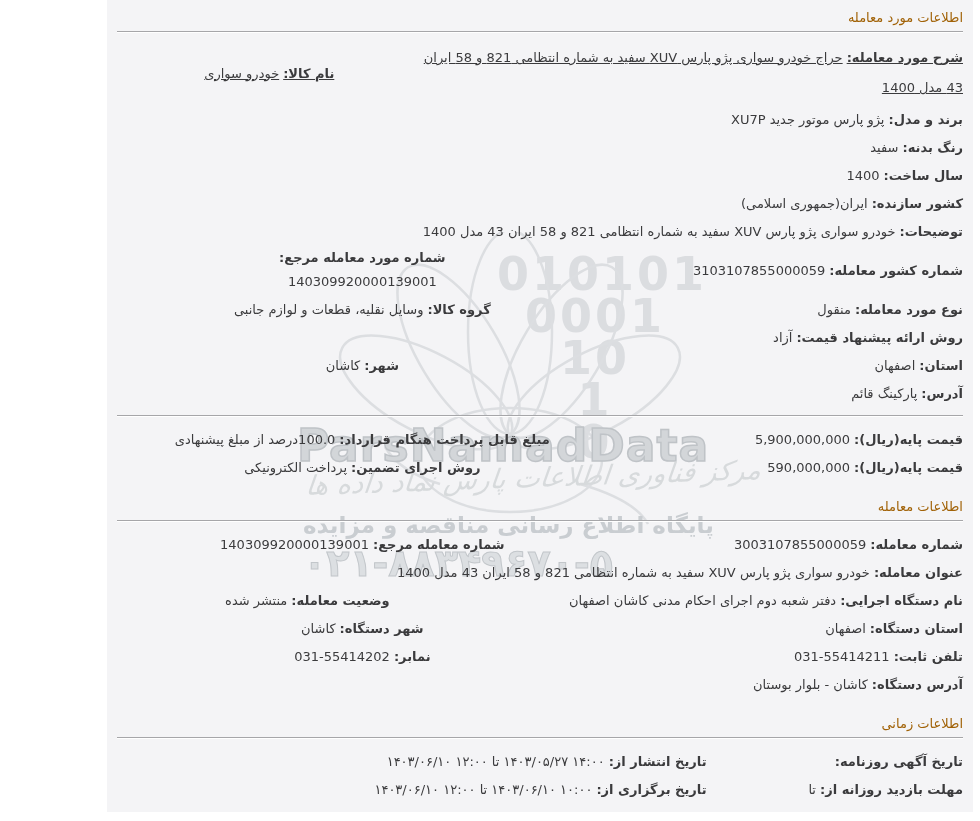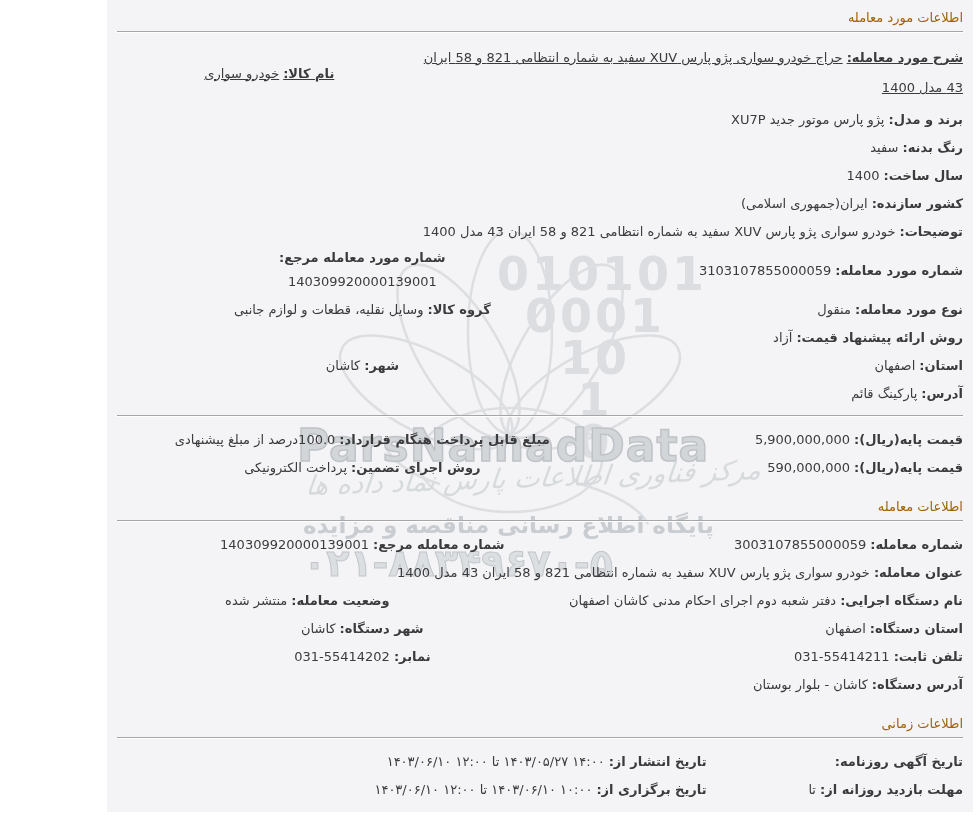--- a/index.html
+++ b/index.html
@@ -107,21 +107,21 @@
             <span class="lbl">کشور سازنده:</span><span class="val">ایران(جمهوری اسلامی)</span>
           </div>
         </div>
         <div class="row row-single">
           <div class="cell-right">
             <span class="lbl">توضیحات:</span><span class="val">خودرو سواری پژو پارس XUV سفید به شماره انتظامی 821 و 58 ایران 43 مدل 1400</span>
           </div>
         </div>
         <div class="row row-ref">
           <div class="cell-right">
-            <span class="lbl">شماره مورد معامله:</span><span class="val">3103107855000059</span>
+            <span class="lbl">شماره کشور معامله:</span><span class="val">3103107855000059</span>
           </div>
           <div class="cell-left">
             <span class="lbl">شماره مورد معامله مرجع:</span>
               <span class="val">140309920000139001</span>
           </div>
         </div>
         <div class="row">
           <div class="cell-right">
             <span class="lbl">نوع مورد معامله:</span><span class="val">منقول</span>
           </div>

